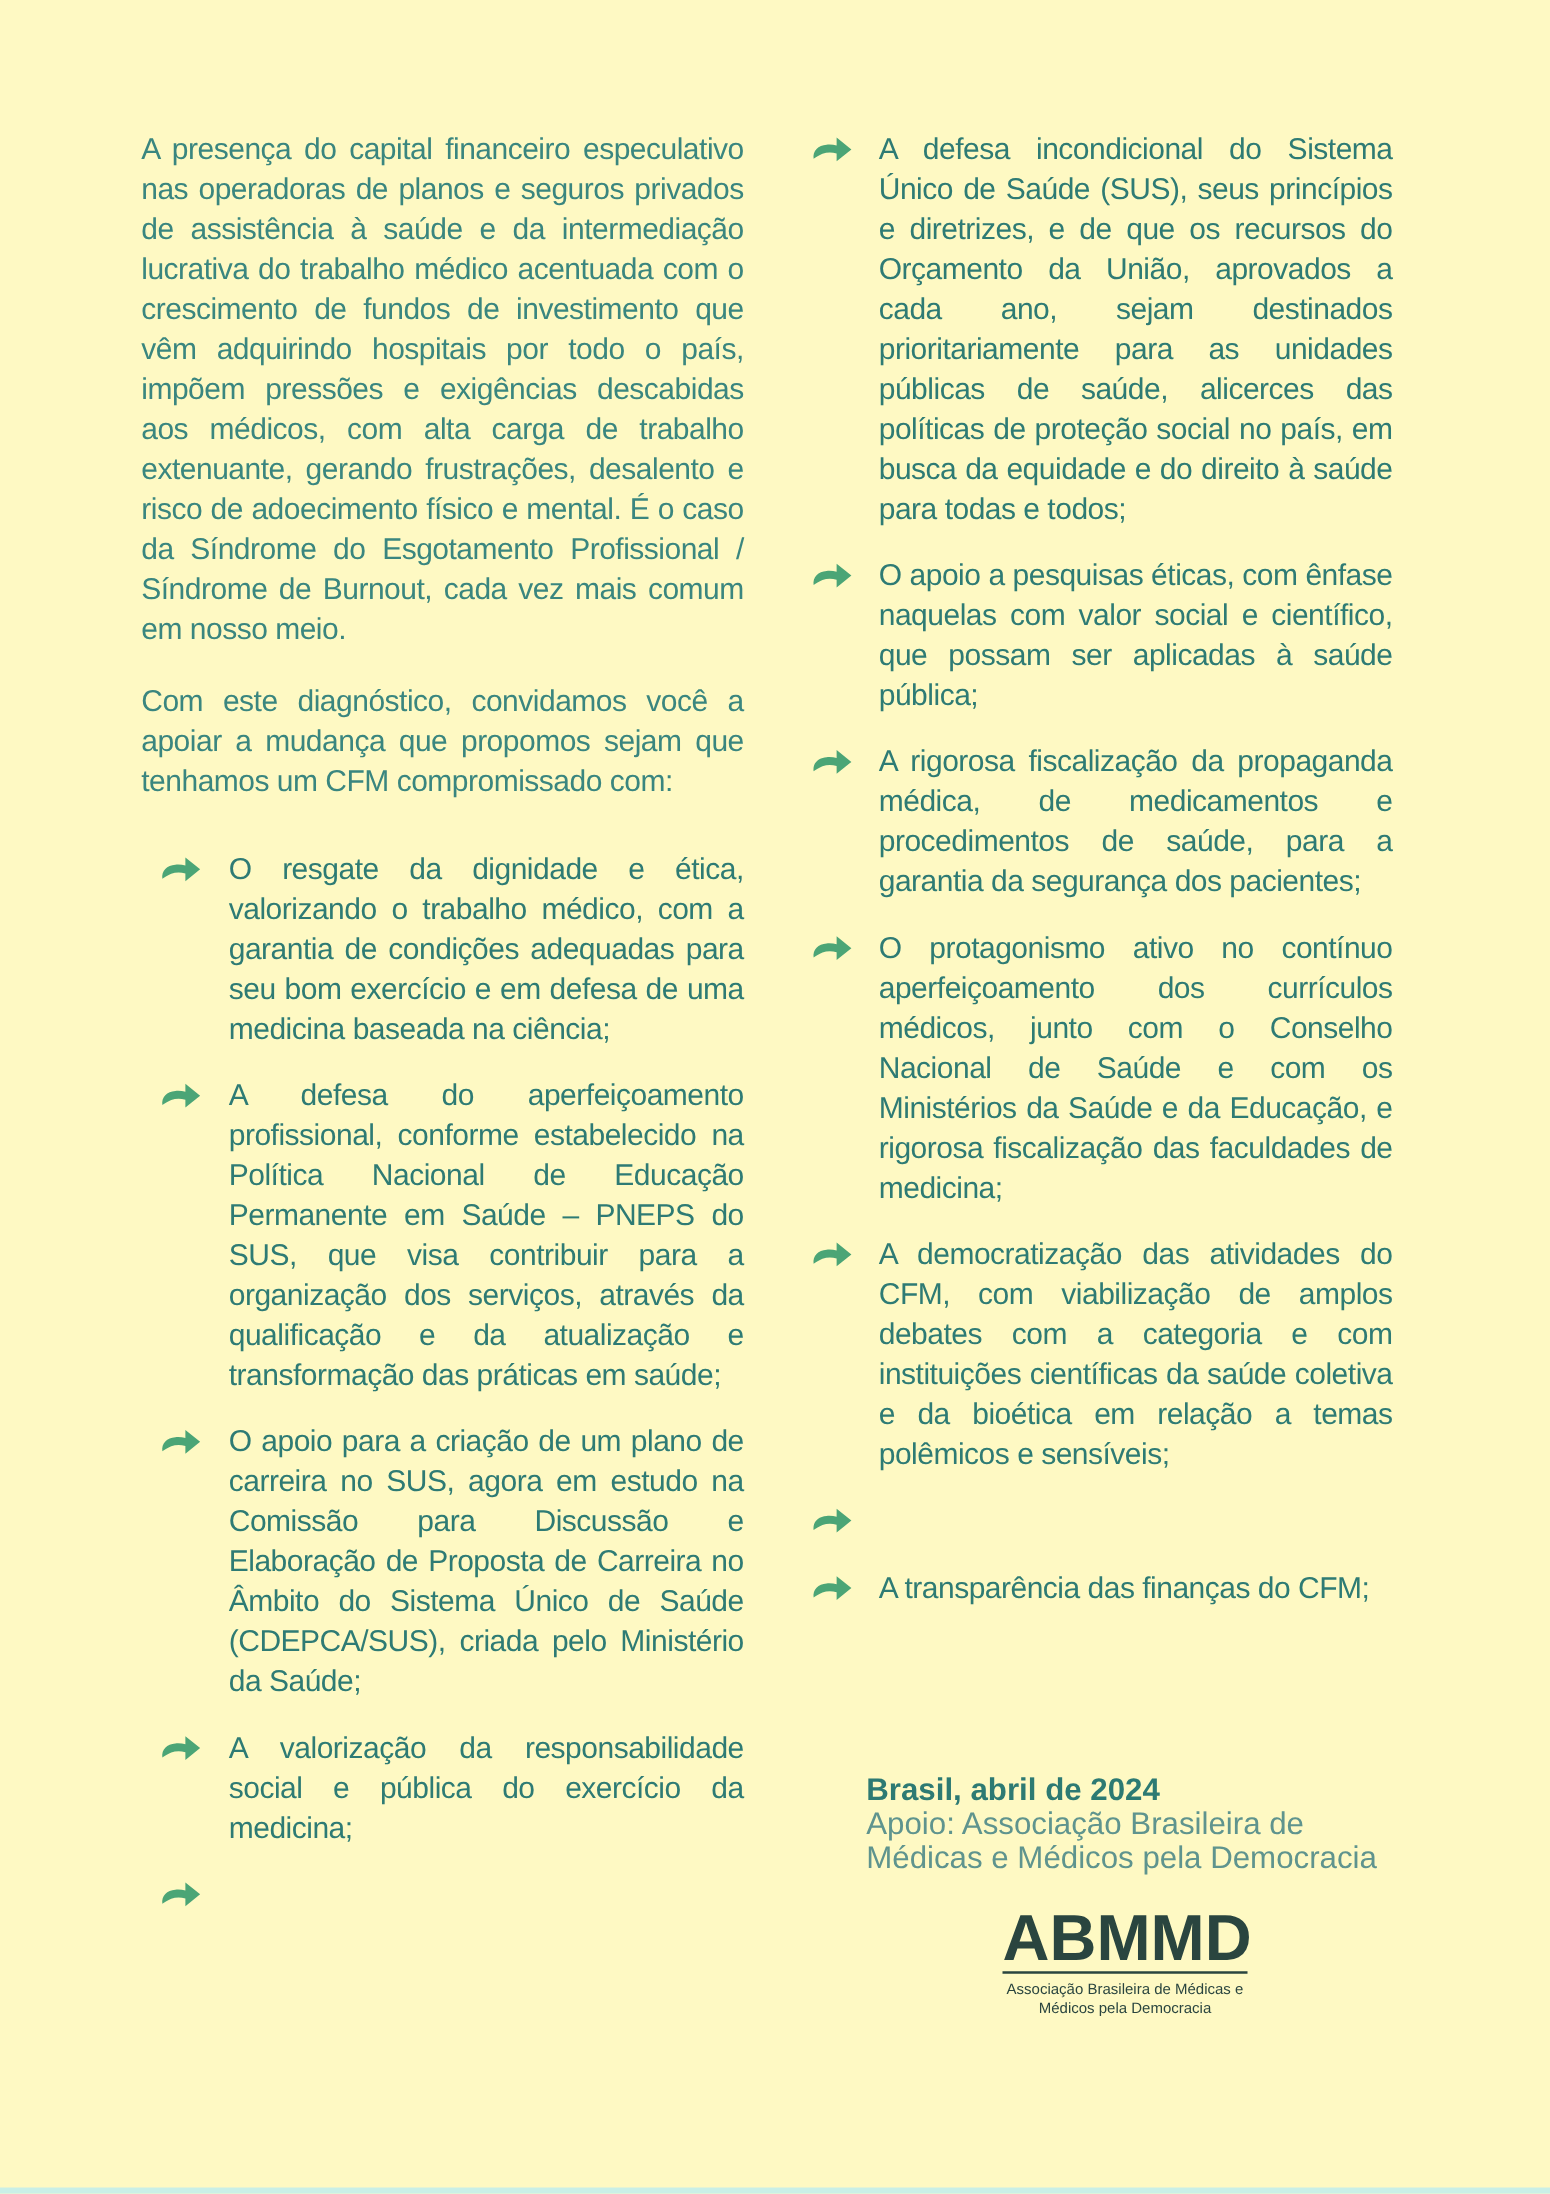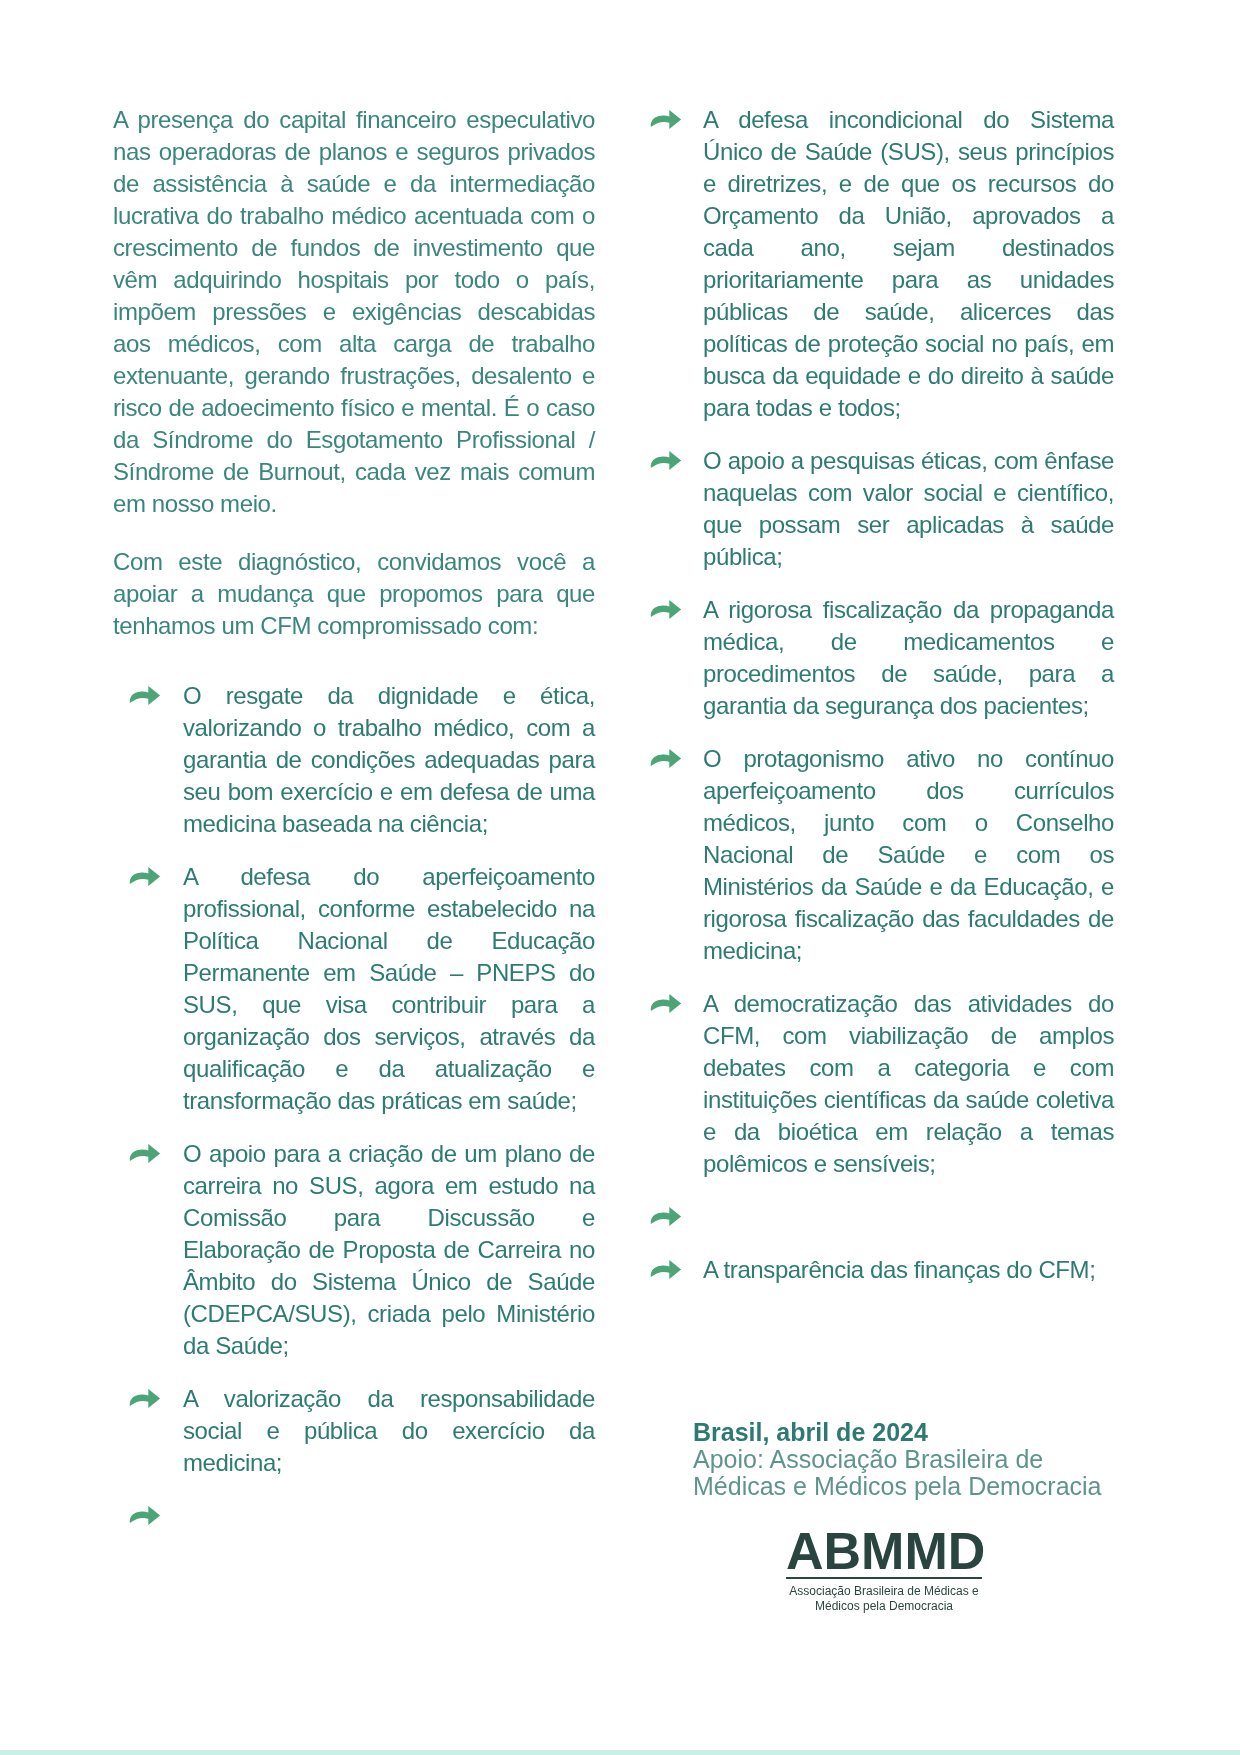--- a/index.html
+++ b/index.html
@@ -1,21 +1,21 @@
 <!DOCTYPE html>
 <html><head>
 <meta charset="utf-8">
 <style>
   html,body { margin:0; padding:0; }
   body {
     width:1240px; height:1755px;
     background:#d8fbf3;
     font-family:"Liberation Sans", sans-serif;
   }
-  .page { position:relative; width:1240px; height:1755px; overflow:hidden; background:#ffffff; }
+  .page { position:relative; width:1240px; height:1755px; overflow:hidden; background:#fef9c3; }
 
   .columns { position:absolute; top:104px; left:113px; display:flex; }
   .col-left  { width:482px; margin-right:54px; }
   .col-right { width:465px; }
 
   p.intro {
     margin:0 0 26px 0;
     font-size:24px; line-height:32px; letter-spacing:-0.4px;
     text-align:justify;
     color:#3a867f;
@@ -41,21 +41,21 @@
   }
   .footer-date   { font-size:25px; line-height:28px; font-weight:bold; color:#2d7a73; }
   .footer-support{ font-size:25px; line-height:27px; color:#5f948e; }
 
   .logos { position:absolute; left:752px; top:1528px; display:flex; align-items:center; }
   .logo-arrows { fill:#2a453f; overflow:visible; }
   .muda-logo { display:flex; align-items:center; }
   .muda-text { margin-left:8px; font-style:italic; font-weight:bold; color:#2a453f; }
   .muda-line1 { font-size:29px; line-height:28px; letter-spacing:0.5px; }
   .muda-line2 { font-size:55px; line-height:46px; letter-spacing:-1px; }
-  .abmmd { width:196px; margin-left:34px; text-align:center; color:#2a453f; }
+  .abmmd { width:196px; margin-left:50px; text-align:center; color:#2a453f; }
   .abmmd-name { font-size:52px; line-height:46px; font-weight:bold; letter-spacing:0; }
   .abmmd-rule { border:none; border-top:2px solid #2a453f; margin:3px 0 5px 0; }
   .abmmd-sub  { font-size:12px; line-height:15px; }
 
   .bottom-strip { position:absolute; left:0; bottom:0; width:100%; height:5px; background:#c9efe7; }
   .hidden-defs { position:absolute; width:0; height:0; }
 </style>
 </head>
 <body>
 
@@ -64,21 +64,21 @@
     <path id="swoosh" d="M2,21 C1,14 6,9.5 13,9 C16,8.7 19,9 21.5,9.8 L21.5,3 L34,13 L21.5,23 L21.5,16.4 C17,15.2 13,15.4 9.5,16.8 C6.5,18 4,19.6 2,21 Z"></path>
   </defs>
 </svg>
 
 <div class="page">
 
   <div class="columns">
 
     <div class="col-left">
       <p class="intro">A presença do capital financeiro especulativo nas operadoras de planos e seguros privados de assistência à saúde e da intermediação lucrativa do trabalho médico acentuada com o crescimento de fundos de investimento que vêm adquirindo hospitais por todo o país, impõem pressões e exigências descabidas aos médicos, com alta carga de trabalho extenuante, gerando frustrações, desalento e risco de adoecimento físico e mental. É o caso da Síndrome do Esgotamento Profissional / Síndrome de Burnout, cada vez mais comum em nosso meio.</p>
-      <p class="intro">Com este diagnóstico, convidamos você a apoiar a mudança que propomos para que tenhamos um CFM compromissado com:</p>
+      <p class="intro">Com este diagnóstico, convidamos você a apoiar a mudança que propomos sejam que tenhamos um CFM compromissado com:</p>
 
       <div class="bullets">
         <div class="bullet">
           <span class="arrow"><svg viewBox="0 0 36 26" width="34" height="25">
                 <use href="#swoosh"></use>
               </svg></span>
           <p class="btext">O resgate da dignidade e ética, valorizando o trabalho médico, com a garantia de condições adequadas para seu bom exercício e em defesa de uma medicina baseada na ciência;</p>
         </div>
         <div class="bullet">
           <span class="arrow"><svg viewBox="0 0 36 26" width="34" height="25">

